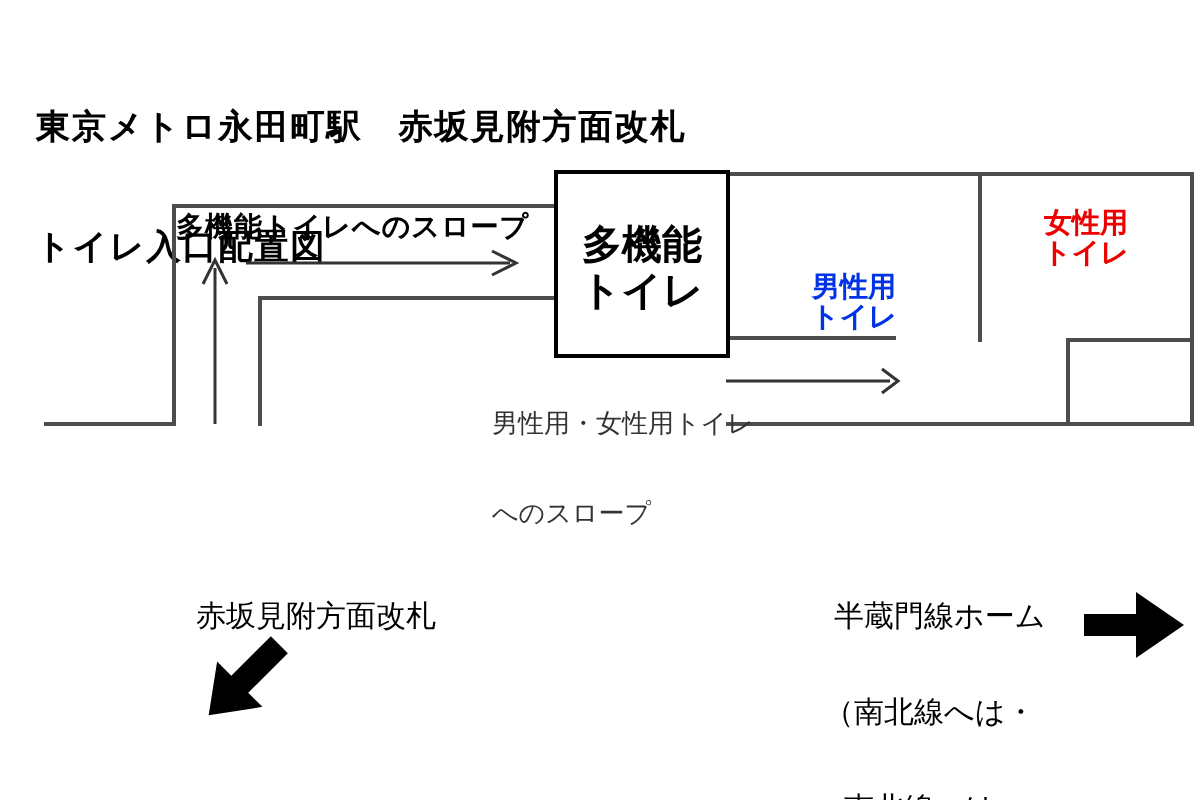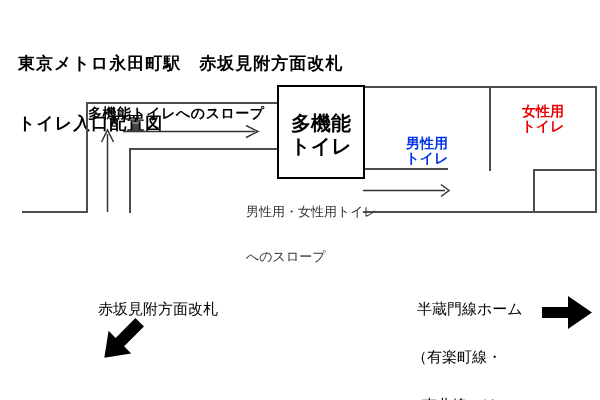--- a/index.html
+++ b/index.html
@@ -93,21 +93,21 @@
 
   <div id="gate-label" class="abs">
     <div class="l1">赤坂見附方面改札</div>
   </div>
   <svg class="big-arrow" style="left:92px;top:310px;" width="60" height="60">
     <polygon points="5,24 33,24 33,14 55,30 33,46 33,36 5,36" transform="rotate(135 30 30)"></polygon>
   </svg>
 
   <div id="platform-label" class="abs">
     <div class="l1">半蔵門線ホーム</div>
-    <div>（有楽町線・</div>
+    <div>（南北線へは・</div>
     <div class="ind">南北線へは</div>
     
     
   </div>
   <svg class="big-arrow" style="left:542px;top:293px;" width="50" height="39">
     <polygon points="0,14 26,14 26,3 50,19.5 26,36 26,25 0,25"></polygon>
   </svg>
 
 </div>
 

